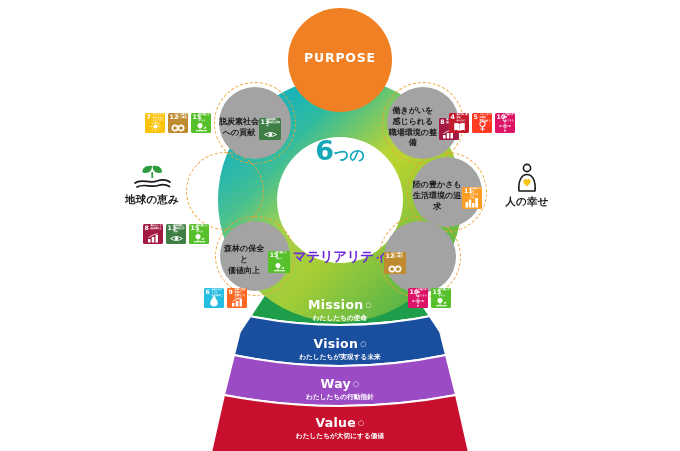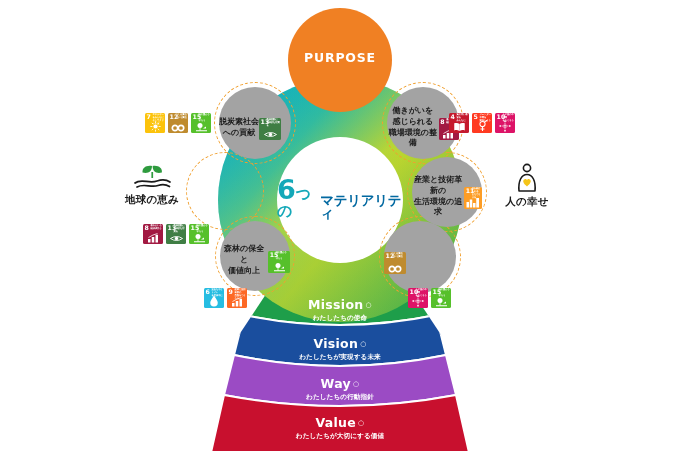--- a/index.html
+++ b/index.html
@@ -64,39 +64,39 @@
     width: 126px; height: 126px;
     border-radius: 50%;
     background: #ffffff;
     z-index: 14;
   }
   #center-text {
     left: 277px; top: 137px;
     width: 126px; height: 126px;
     z-index: 16;
     display: flex;
-    flex-direction: row;
+    flex-direction: column;
     align-items: center;
     justify-content: space-between;
   }
   #center-line1 {
     color: #14A8B8;
     line-height: 1;
     margin-bottom: 6px;
   }
   #center-num {
     font-size: 27px;
     font-weight: bold;
   }
   #center-suffix {
     font-size: 15px;
     font-weight: bold;
   }
   #center-line2 {
-    color: #0369a1;
+    color: #6d28d9;
     font-size: 13.5px;
     font-weight: bold;
     letter-spacing: -0.3px;
     line-height: 1;
     margin-top: 14px;
   }
 
   
   .bubble {
     border-radius: 50%;
@@ -311,21 +311,21 @@
             <rect x="17" y="3.5" width="5" height="15.5" fill="#fff"></rect>
             <path d="M3 9 L12 4 L21 1" stroke="#fff" stroke-width="1.5" fill="none"></path>
           </svg></span>
       </span>
   </div>
 
   <div class="abs bubble-dots" style="left:186px;top:152px;width:78px;height:78px;border:1.2px dashed #F0A030;"></div>
 
   <div class="abs bubble-dots" style="left:407px;top:152px;width:80px;height:80px;border:1.2px dashed #F0A030;"></div>
   <div class="abs bubble bubble-living" style="left:412px;top:157px;width:70px;height:70px;">
-    <div class="bubble-title">産業と技術革新の
+    <div class="bubble-title">陸の豊かさも
 生活環境の追求</div>
     <span class="sdg" style="background: rgb(253, 157, 36); width: 22px; height: 22px; margin-top: 3px;">
         <span class="sdg-num">11</span>
         <span class="sdg-cap">住み続けられる
 まちづくりを</span>
         <span class="sdg-glyph"><svg width="14" height="11" viewBox="0 0 28 22">
             <g fill="#fff">
               <rect x="1" y="10" width="5" height="11"></rect>
               <rect x="7.5" y="5" width="5" height="16"></rect>
               <rect x="14" y="12" width="5" height="9"></rect>

